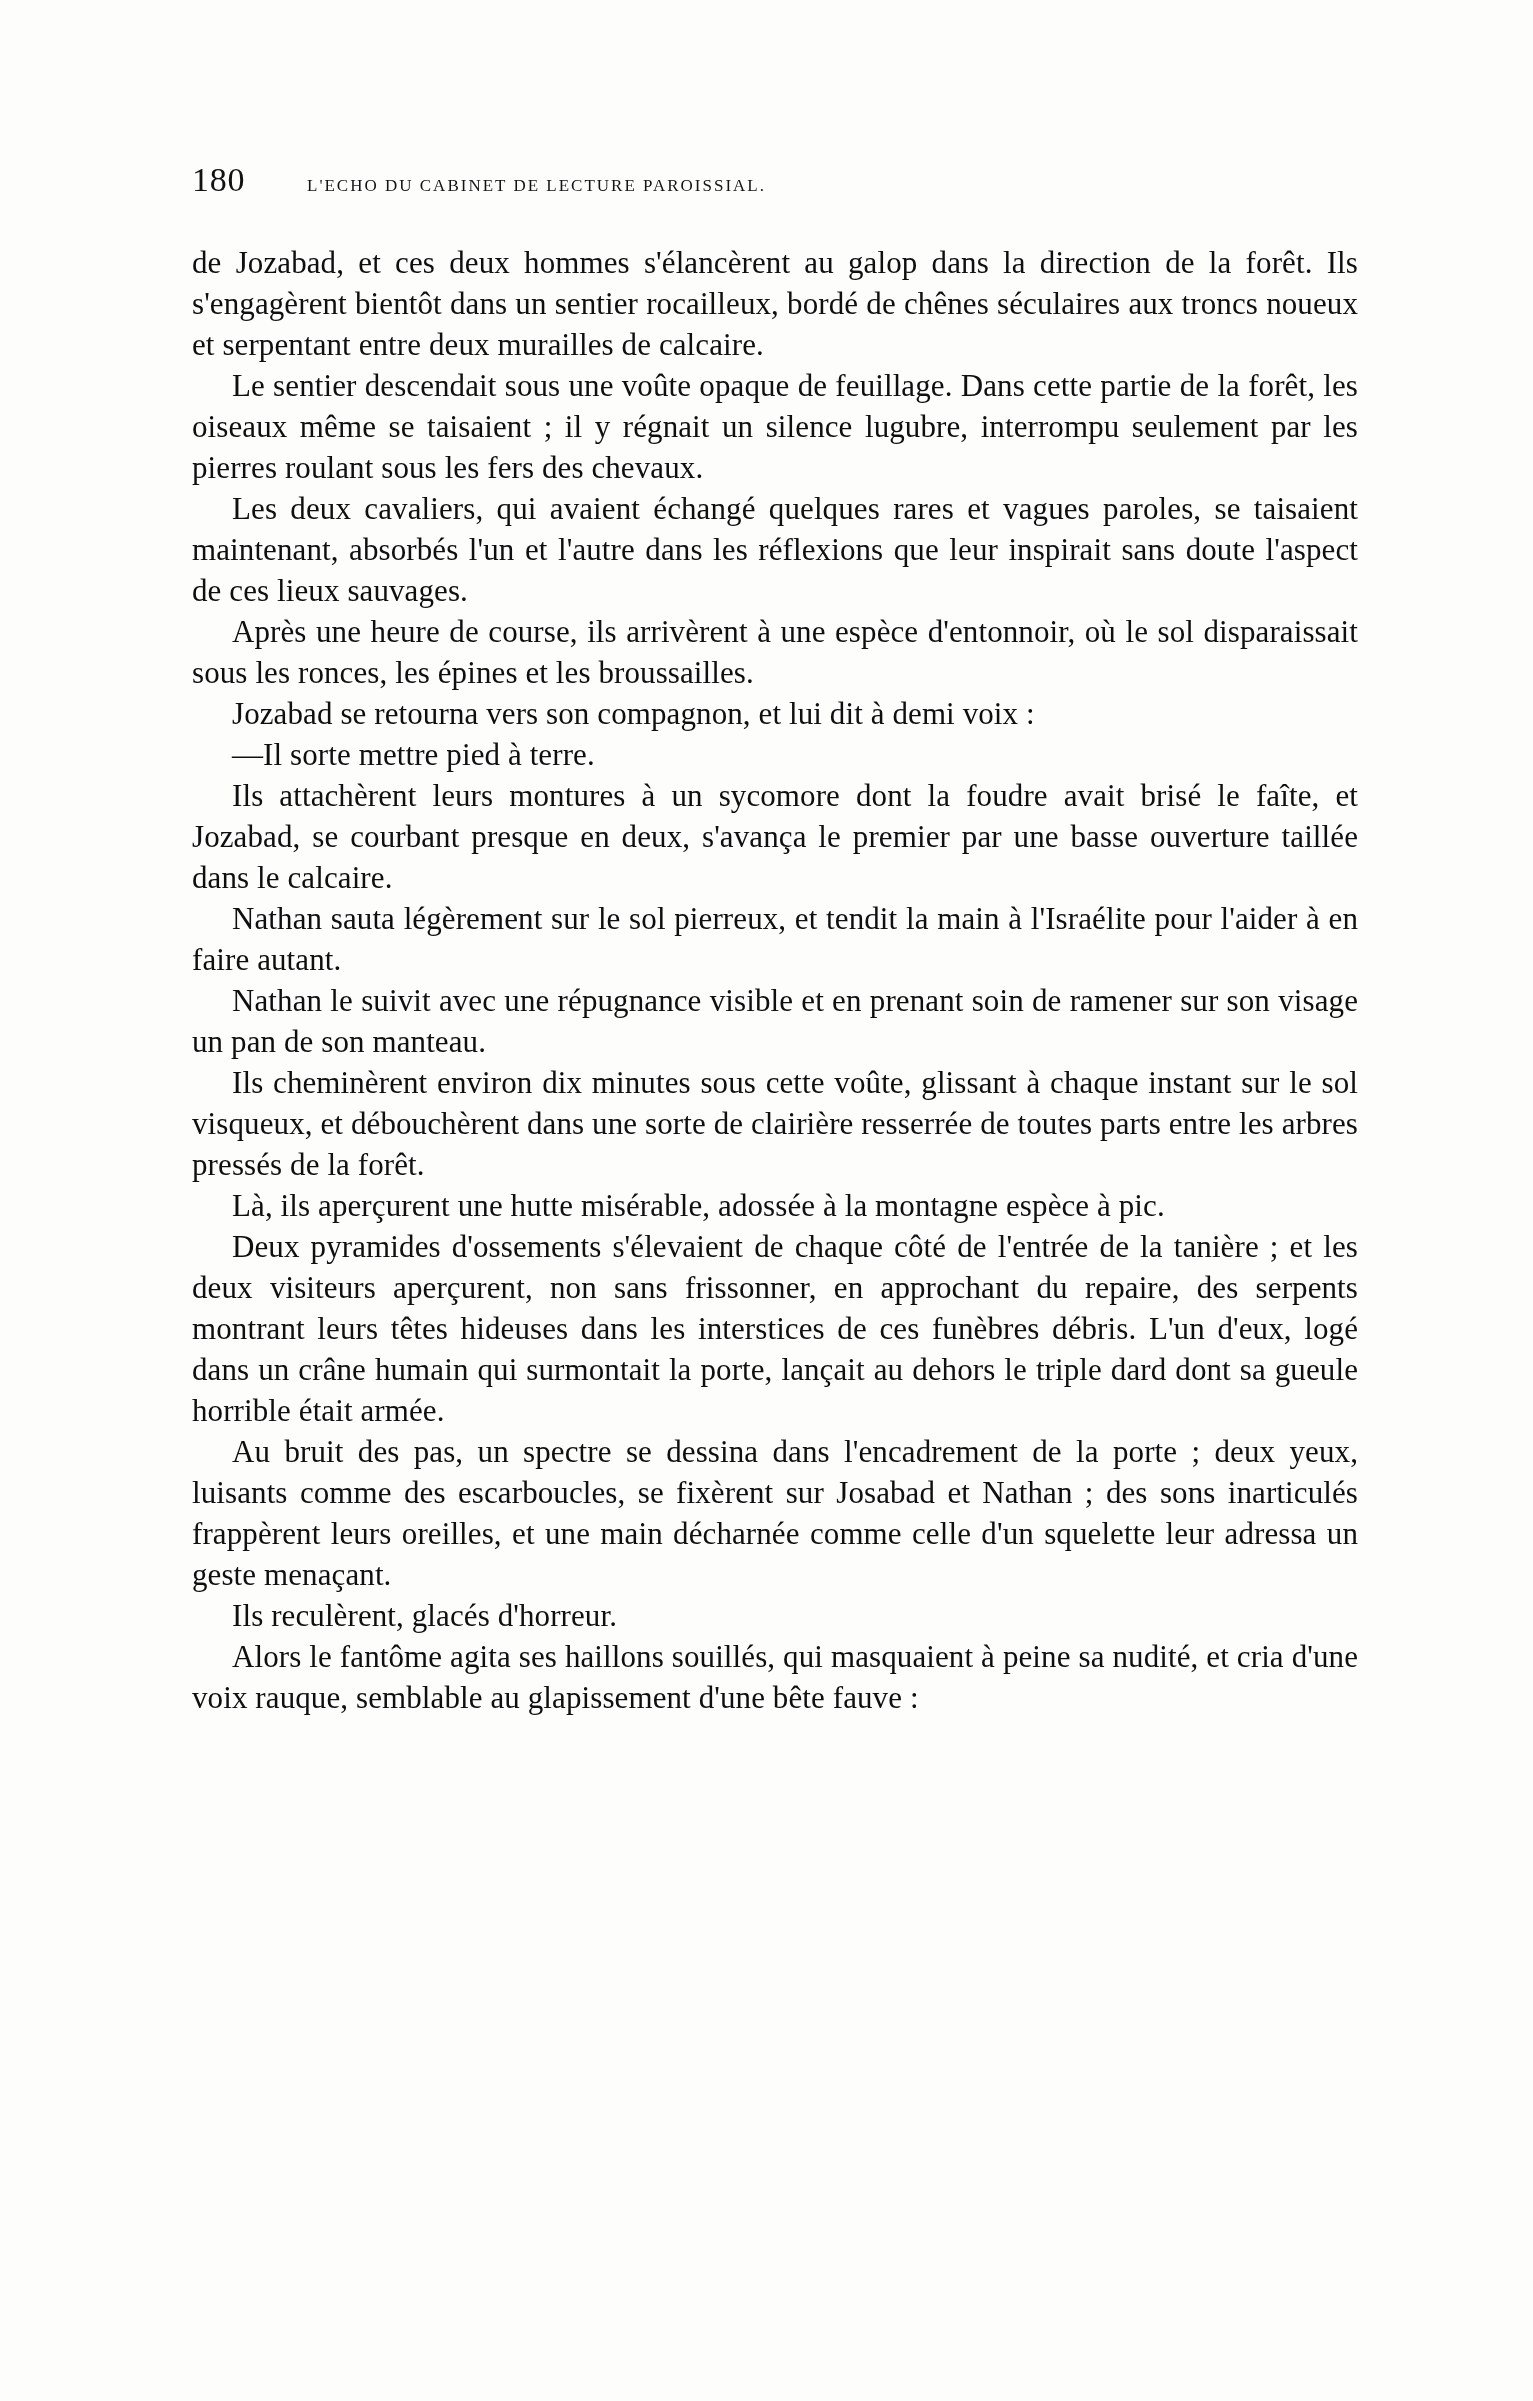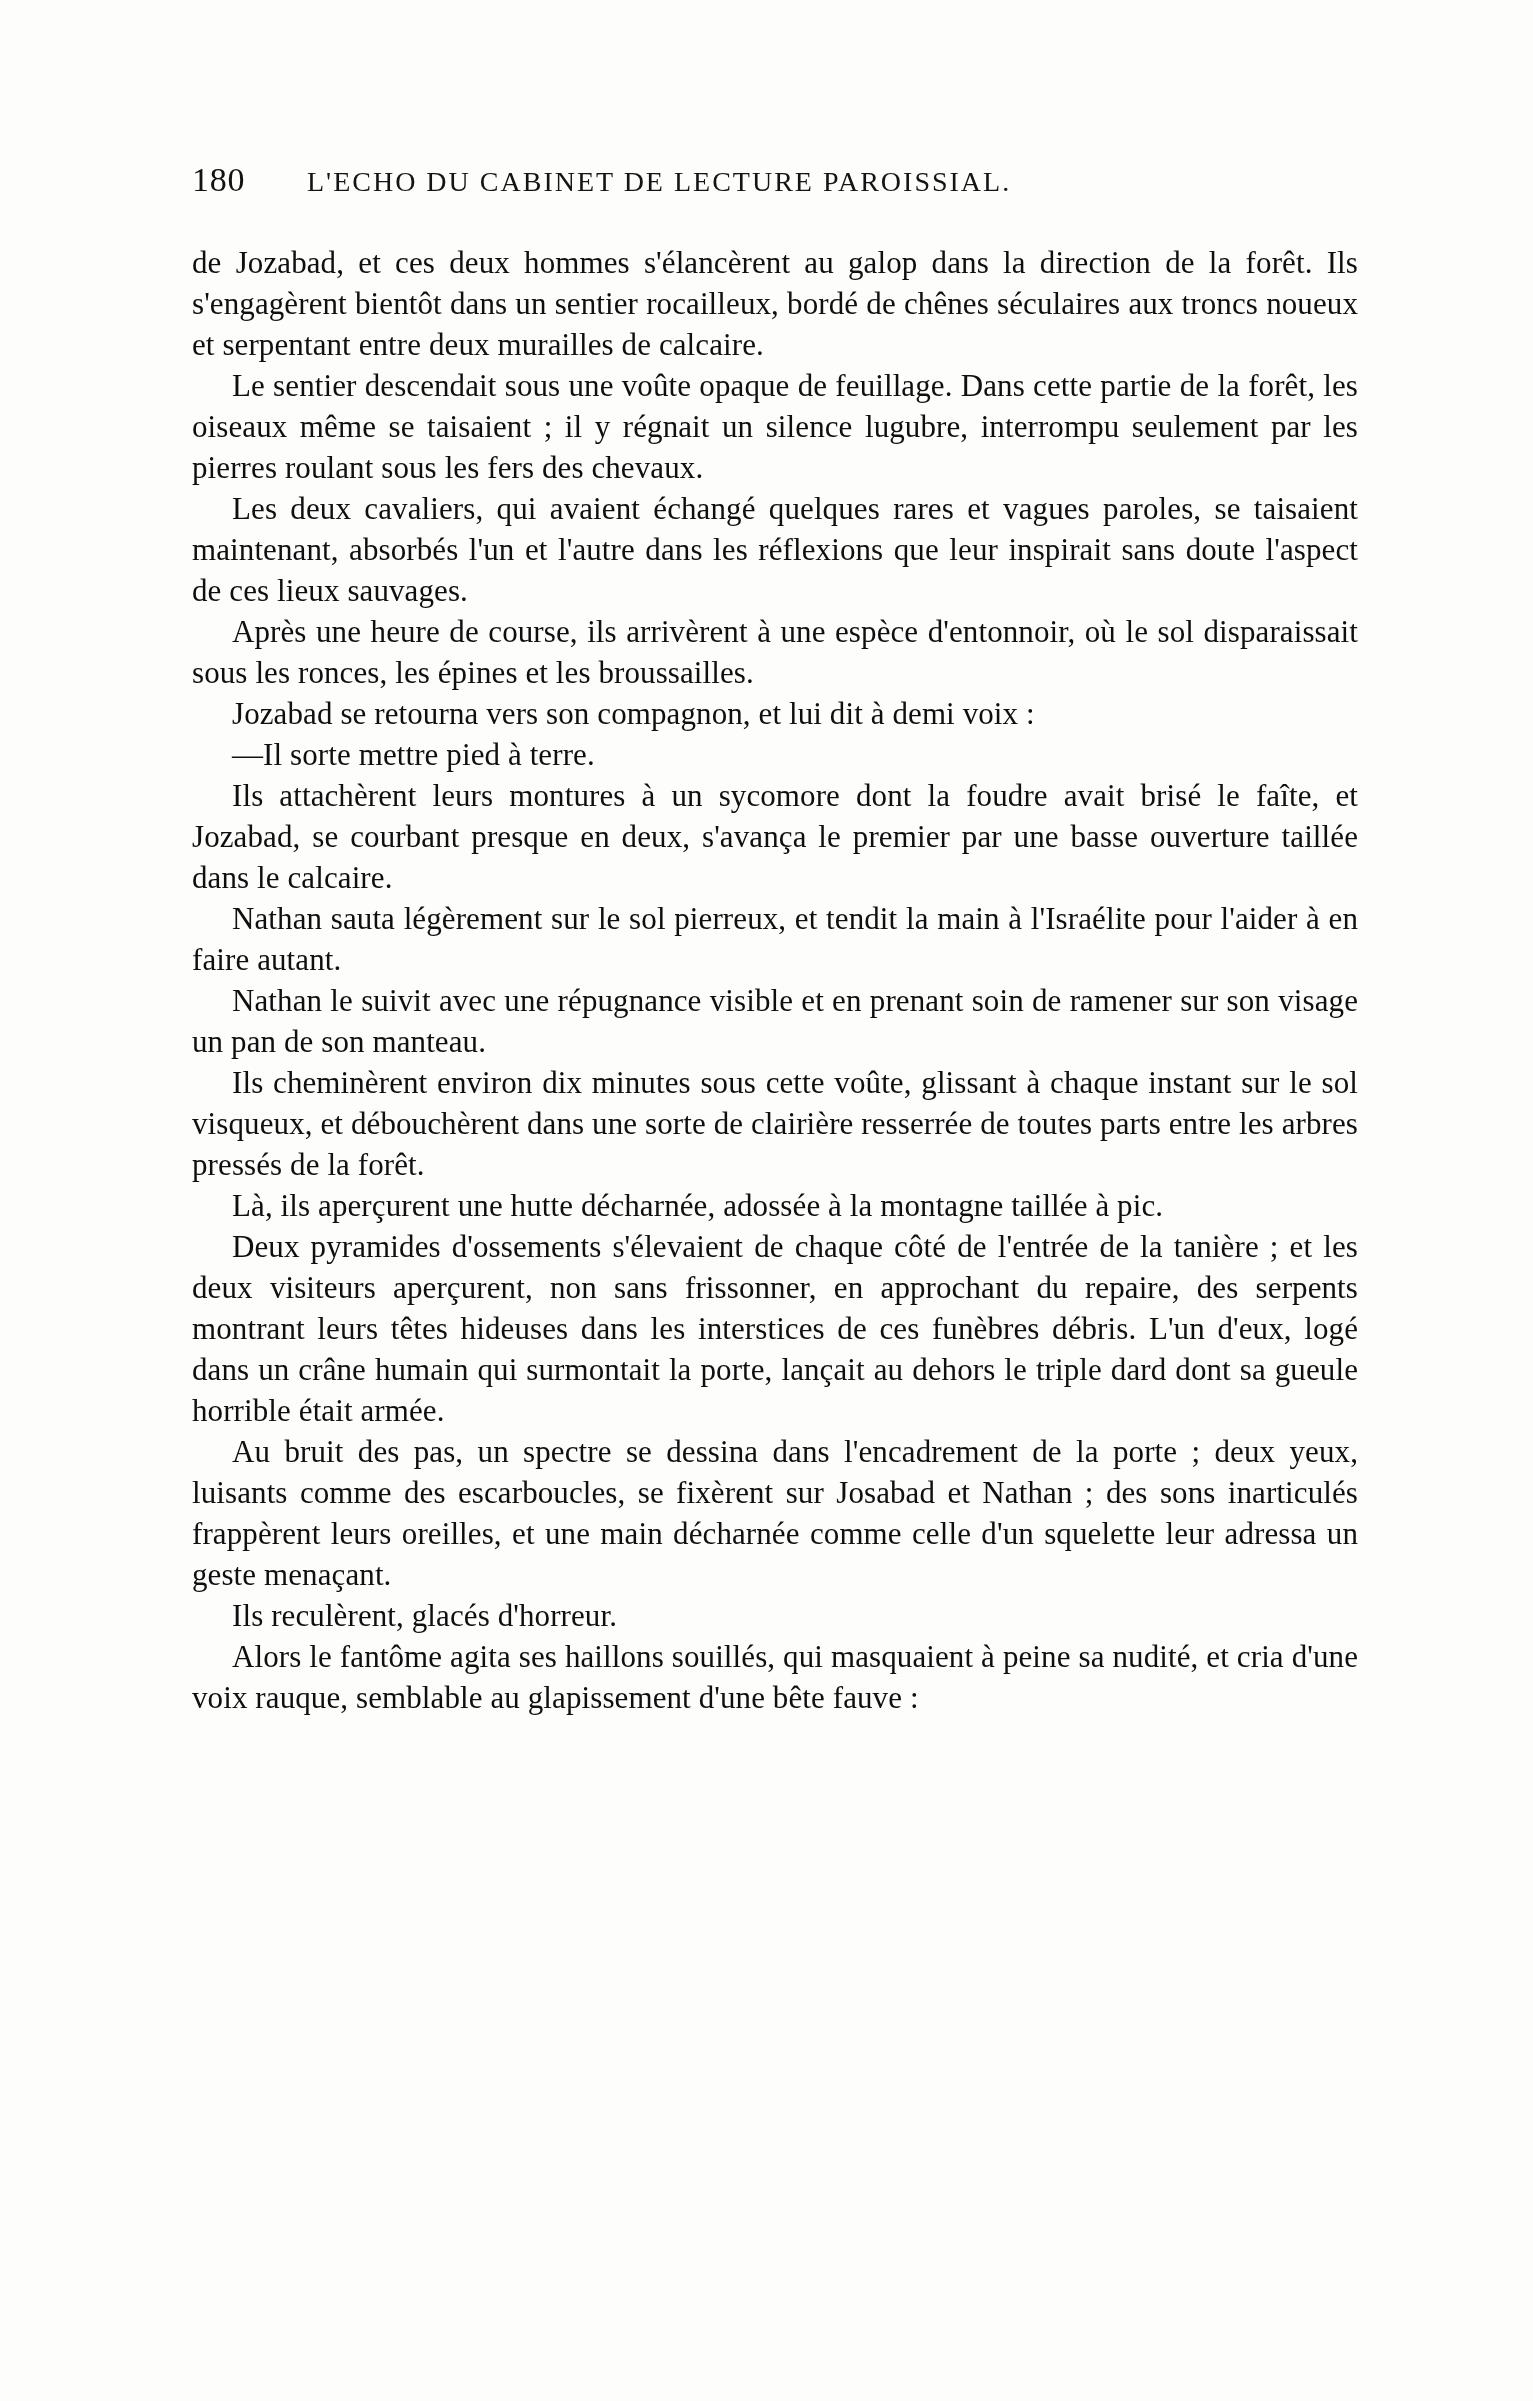--- a/index.html
+++ b/index.html
@@ -32,21 +32,21 @@
     margin-bottom: 43px;
   }
   .folio {
     font-size: 34px;
     letter-spacing: 0.8px;
     width: 115px;
     flex: 0 0 115px;
     color: #121212;
   }
   .head-title {
-    font-size: 28px;
+    font-size: 17px;
     letter-spacing: 2px;
     color: #141414;
     text-transform: uppercase;
     font-variant: small-caps;
     white-space: nowrap;
   }
   .body-text {
     font-size: 31px;
     line-height: 41px;
     text-align: justify;
@@ -79,21 +79,21 @@
       <p class="no-indent">de Jozabad, et ces deux hommes s'élancèrent au galop dans la direction de la forêt.  Ils s'engagèrent bientôt dans un sentier rocailleux, bordé de chênes séculaires aux troncs noueux et serpentant entre deux murailles de calcaire.</p>
       <p>Le sentier descendait sous une voûte opaque de feuillage.  Dans cette partie de la forêt, les oiseaux même se taisaient ; il y régnait un silence lugubre, interrompu seulement par les pierres roulant sous les fers des chevaux.</p>
       <p>Les deux cavaliers, qui avaient échangé quelques rares et vagues paroles, se taisaient maintenant, absorbés l'un et l'autre dans les réflexions que leur inspirait sans doute l'aspect de ces lieux sauvages.</p>
       <p>Après une heure de course, ils arrivèrent à une espèce d'entonnoir, où le sol disparaissait sous les ronces, les épines et les broussailles.</p>
       <p>Jozabad se retourna vers son compagnon, et lui dit à demi voix :</p>
       <p class="dash">—Il sorte mettre pied à terre.</p>
       <p>Ils attachèrent leurs montures à un sycomore dont la foudre avait brisé le faîte, et Jozabad, se courbant presque en deux, s'avança le premier par une basse ouverture taillée dans le calcaire.</p>
       <p>Nathan sauta légèrement sur le sol pierreux, et tendit la main à l'Israélite pour l'aider à en faire autant.</p>
       <p>Nathan le suivit avec une répugnance visible et en prenant soin de ramener sur son visage un pan de son manteau.</p>
       <p>Ils cheminèrent environ dix minutes sous cette voûte, glissant à chaque instant sur le sol visqueux, et débouchèrent dans une sorte de clairière resserrée de toutes parts entre les arbres pressés de la forêt.</p>
-      <p>Là, ils aperçurent une hutte décharnée, adossée à la montagne taillée à pic.</p>
+      <p>Là, ils aperçurent une hutte misérable, adossée à la montagne espèce à pic.</p>
       <p>Deux pyramides d'ossements s'élevaient de chaque côté de l'entrée de la tanière ; et les deux visiteurs aperçurent, non sans frissonner, en approchant du repaire, des serpents montrant leurs têtes hideuses dans les interstices de ces funèbres débris.  L'un d'eux, logé dans un crâne humain qui surmontait la porte, lançait au dehors le triple dard dont sa gueule horrible était armée.</p>
       <p>Au bruit des pas, un spectre se dessina dans l'encadrement de la porte ; deux yeux, luisants comme des escarboucles, se fixèrent sur Josabad et Nathan ; des sons inarticulés frappèrent leurs oreilles, et une main décharnée comme celle d'un squelette leur adressa un geste menaçant.</p>
       <p>Ils reculèrent, glacés d'horreur.</p>
       <p>Alors le fantôme agita ses haillons souillés, qui masquaient à peine sa nudité, et cria d'une voix rauque, semblable au glapissement d'une bête fauve :</p>
     </div>
 
   </div>
 </div>
 
 

